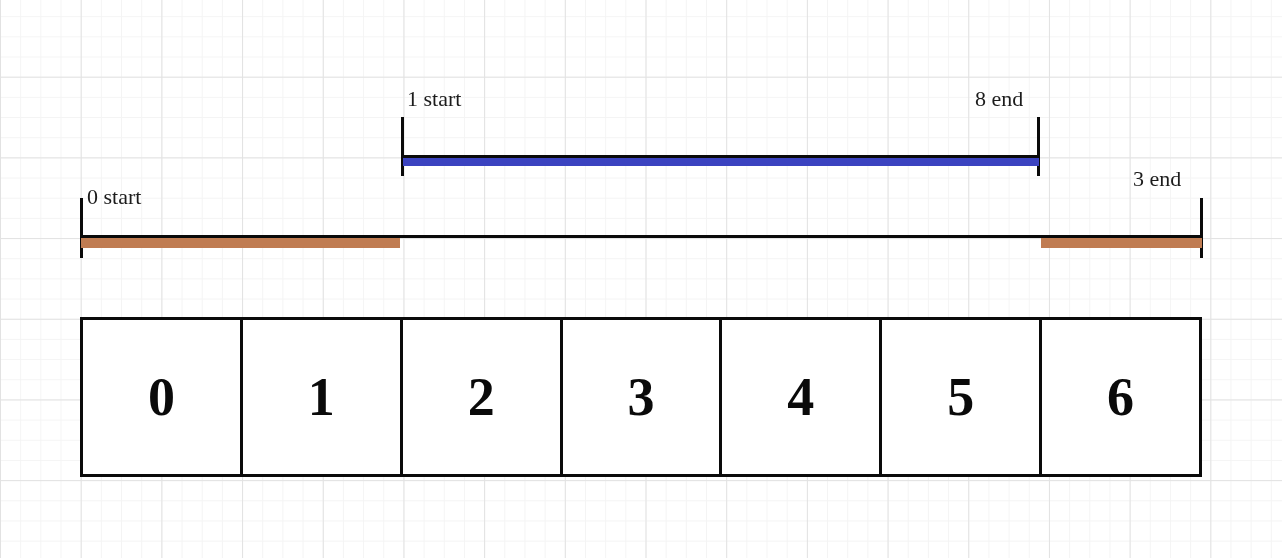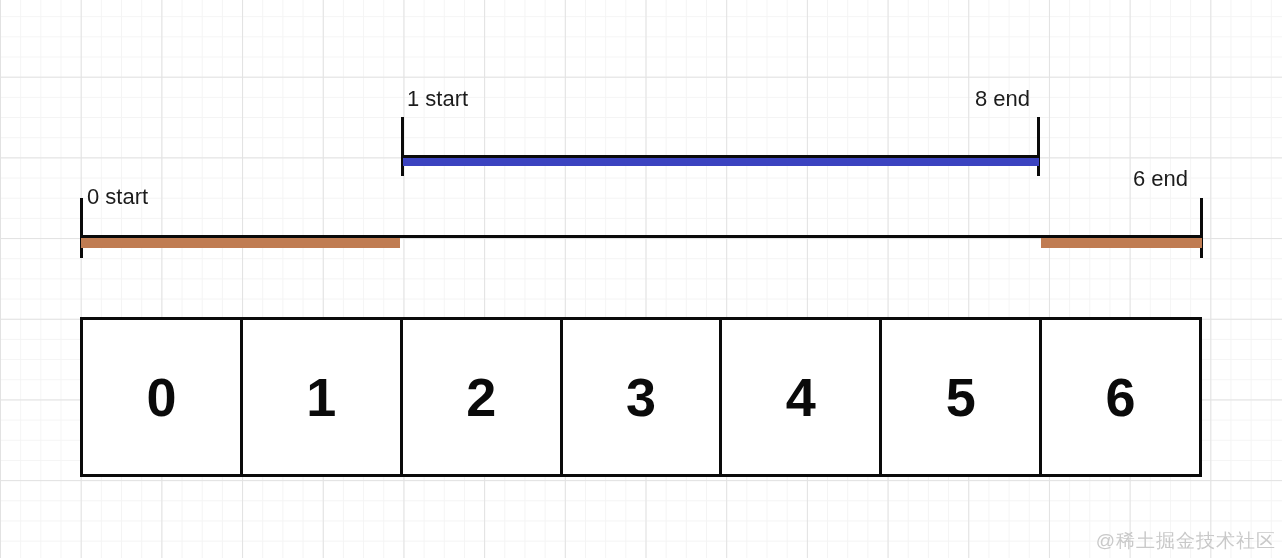--- a/index.html
+++ b/index.html
@@ -1,21 +1,21 @@
 <!DOCTYPE html>
 <html><head>
 <meta charset="utf-8">
 <style>
   html, body { margin: 0; padding: 0; background: #ffffff; }
   .canvas {
     position: relative;
     width: 1282px;
     height: 558px;
     overflow: hidden;
-    font-family: Liberation Sans, sans-serif;
+    font-family: Liberation Serif, serif;
     background-color: #ffffff;
     background-image:
       linear-gradient(to right, #e2e2e2 1px, transparent 1px),
       linear-gradient(to bottom, #e2e2e2 1px, transparent 1px),
       linear-gradient(to right, #f4f4f4 1px, transparent 1px),
       linear-gradient(to bottom, #f4f4f4 1px, transparent 1px);
     background-size: 80.7px 80.7px, 80.7px 80.7px, 20.18px 20.18px, 20.18px 20.18px;
     background-position: 0 -4px;
   }
   .range-label {
@@ -91,32 +91,31 @@
 <div class="canvas">
 
   <div class="range-label r1-start-label">1 start</div>
   <div class="range-label r1-end-label">8 end</div>
   <div class="tick r1-start-tick"></div>
   <div class="tick r1-end-tick"></div>
   <div class="range-line r1-line"></div>
   <div class="range-bar r1-bar" style="background-color: rgb(59, 67, 192);"></div>
 
   <div class="range-label r0-start-label">0 start</div>
-  <div class="range-label r0-end-label">6 end</div>
+  <div class="range-label r0-end-label">3 end</div>
   <div class="tick r0-start-tick"></div>
   <div class="tick r0-end-tick"></div>
   <div class="range-line r0-line"></div>
   <div class="range-bar r0-bar-left" style="background-color: rgb(192, 124, 82);"></div>
   <div class="range-bar r0-bar-right" style="background-color: rgb(192, 124, 82);"></div>
 
   <div class="array-row">
     <div class="array-cell">0</div>
     <div class="array-cell">1</div>
     <div class="array-cell">2</div>
     <div class="array-cell">3</div>
     <div class="array-cell">4</div>
     <div class="array-cell">5</div>
     <div class="array-cell">6</div>
   </div>
 
-  <div class="watermark">@稀土掘金技术社区</div>
 
 </div>
 
 </body></html>

